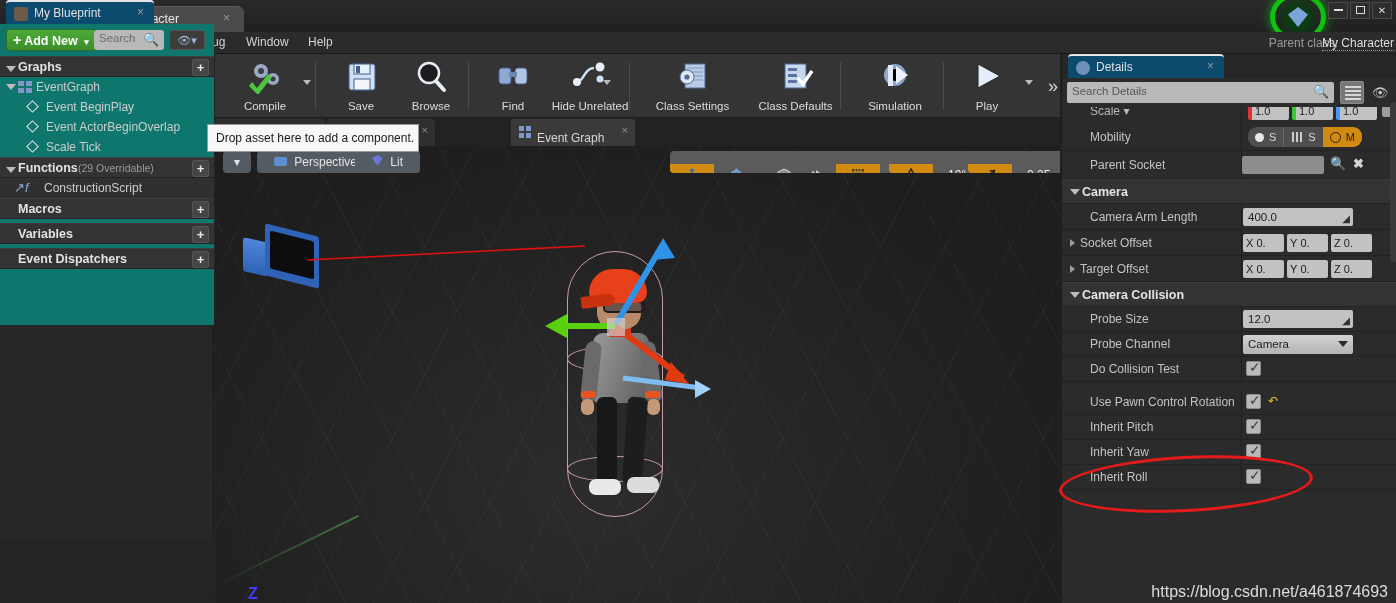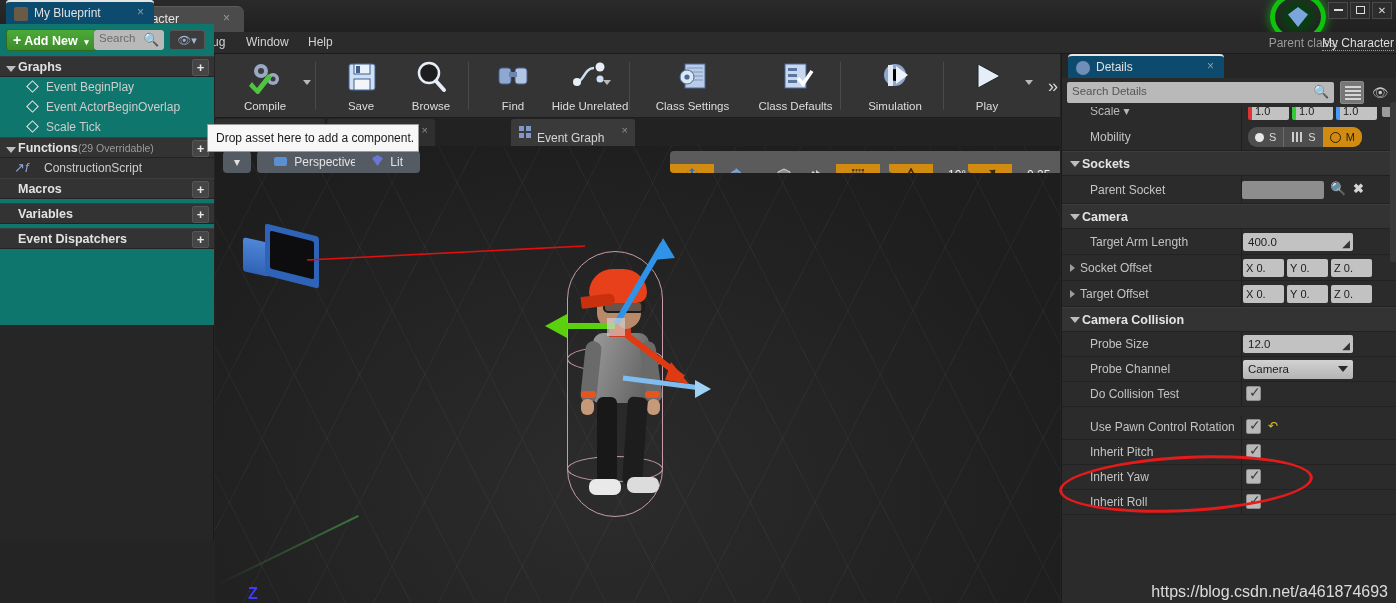--- a/index.html
+++ b/index.html
@@ -368,20 +368,29 @@
       <div class="eyebtn" style="left:169px;top:6px;width:36px;text-align:center;line-height:18px;">👁▾</div>
 
       <div style="position:absolute;left:0;top:32px;width:214px;">
 
         <div class="cat">
           <div class="dtw" style="left:6px;top:9px;"></div>
           <div class="cl">Graphs</div>
           <div class="catplus">+</div>
         </div>
         <div class="mbrow">
+          <div class="dtw" style="left:6px;top:7px;"></div>
+          <div class="ic" style="left:18px;top:4px;width:14px;height:12px;background:
+               linear-gradient(#7f98c9,#7f98c9) 0 0/6px 5px no-repeat,
+               linear-gradient(#7f98c9,#7f98c9) 8px 0/6px 5px no-repeat,
+               linear-gradient(#7f98c9,#7f98c9) 0 7px/6px 5px no-repeat,
+               linear-gradient(#7f98c9,#7f98c9) 8px 7px/6px 5px no-repeat;"></div>
+          <div class="lbl" style="left:36px;">EventGraph</div>
+        </div>
+        <div class="mbrow">
           <div class="diamond" style="left:28px;"></div>
           <div class="lbl" style="left:46px;">Event BeginPlay</div>
         </div>
         <div class="mbrow">
           <div class="diamond" style="left:28px;"></div>
           <div class="lbl" style="left:46px;">Event ActorBeginOverlap</div>
         </div>
         <div class="mbrow">
           <div class="diamond" style="left:28px;"></div>
           <div class="lbl" style="left:46px;">Scale Tick</div>
@@ -751,39 +760,35 @@
                     linear-gradient(#ccc,#ccc) 9px 0/2px 10px no-repeat;"></span>
               <span>S</span>
             </div>
             <div class="mobcell on">
               <span style="display:inline-block;width:11px;height:11px;border:1.5px solid #2b2110;border-radius:50%;"></span>
               <span>M</span>
             </div>
           </div>
         </div>
 
-        <div class="dcat">
-          <div class="dtw"></div>
-          <div class="dcl">Sockets</div>
-        </div>
         <div class="drow" style="height:28px;">
           <div class="dvdiv"></div>
           <div class="dl" style="top:7px;">Parent Socket</div>
           <div class="socketfield" style="left:180px;top:5px;width:82px;"></div>
           <div style="position:absolute;left:268px;top:5px;font-size:13px;color:#c9c9c9;">🔍</div>
           <div style="position:absolute;left:291px;top:5px;font-size:13px;color:#d4d4d4;font-weight:bold;">✖</div>
         </div>
 
         <div class="dcat">
           <div class="dtw"></div>
           <div class="dcl">Camera</div>
         </div>
         <div class="drow" style="height:26px;">
           <div class="dvdiv"></div>
-          <div class="dl" style="top:6px;">Target Arm Length</div>
+          <div class="dl" style="top:6px;">Camera Arm Length</div>
           <div class="numfield" style="left:181px;top:4px;width:110px;">
             <span>400.0</span>
             <span class="spin">◢</span>
           </div>
         </div>
         <div class="drow" style="height:26px;">
           <div class="dvdiv"></div>
           <div class="dtwr" style="top:9px;left:8px;"></div>
           <div class="dl i2" style="top:6px;">Socket Offset</div>
           <div class="vecfield" style="left:181px;top:4px;">X&nbsp;<span>0.</span></div>

